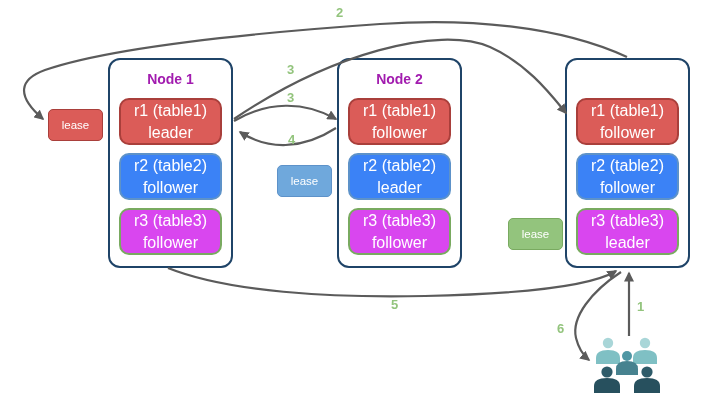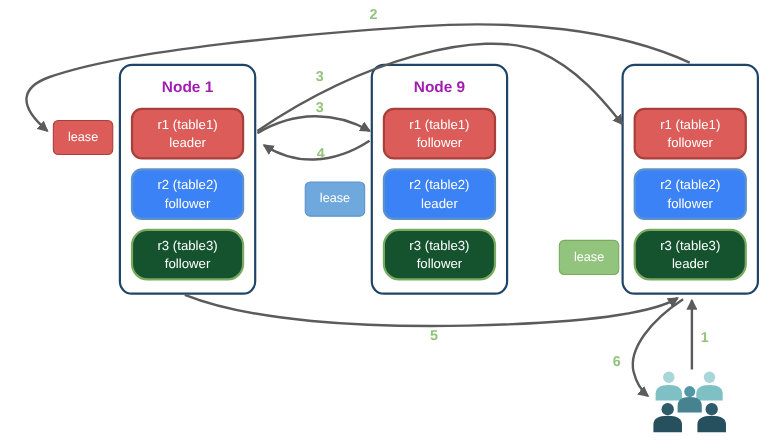--- a/index.html
+++ b/index.html
@@ -21,25 +21,25 @@
   .node-3{left:565px;}
   .node-title{
     margin-top:11px;text-align:center;font-size:14px;font-weight:bold;color:#a21caf;
   }
 
   
   .replica{
     position:absolute;left:9px;width:103px;height:47px;box-sizing:border-box;
     border-radius:10px;border:2px solid;color:#fff;
     display:flex;flex-direction:column;align-items:center;justify-content:center;
-    font-size:12px;line-height:1.35;text-align:center;
+    font-size:16px;line-height:1.35;text-align:center;
   }
   .replica.red{background:#db5c58;border-color:#a93f3b;}
   .replica.blue{background:#3b82f6;border-color:#5d92c9;}
-  .replica.green{background:#14532d;border-color:#79aa60;border-radius:15px;}
+  .replica.green{background:#d946ef;border-color:#79aa60;}
   .pos-r1{top:38px;}
   .pos-r2{top:93px;}
   .pos-r3{top:148px;}
 
   
   .lease{
     position:absolute;width:55px;height:32px;box-sizing:border-box;
     border-radius:5px;border:1.5px solid;color:#fff;font-size:11.5px;
     display:flex;align-items:center;justify-content:center;z-index:2;
   }
@@ -81,21 +81,21 @@
       <span>r2 (table2)</span>
       <span>follower</span>
     </div>
     <div class="replica green pos-r3">
       <span>r3 (table3)</span>
       <span>follower</span>
     </div>
   </div>
 
   <div class="node node-2">
-    <div class="node-title">Node 9</div>
+    <div class="node-title">Node 2</div>
     <div class="replica red pos-r1">
       <span>r1 (table1)</span>
       <span>follower</span>
     </div>
     <div class="replica blue pos-r2">
       <span>r2 (table2)</span>
       <span>leader</span>
     </div>
     <div class="replica green pos-r3">
       <span>r3 (table3)</span>

